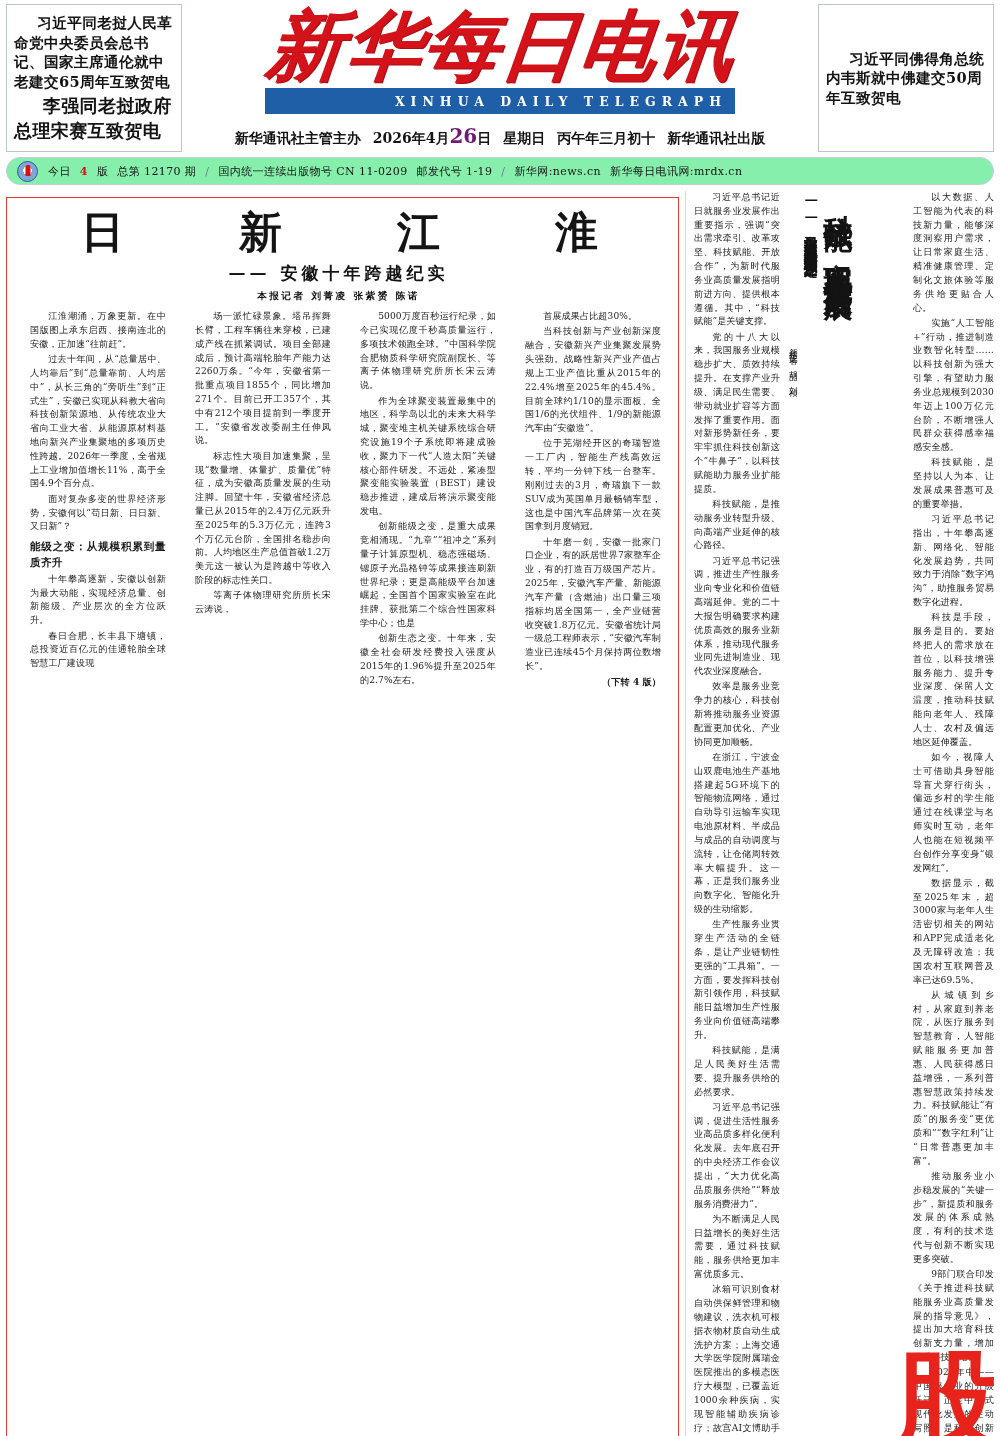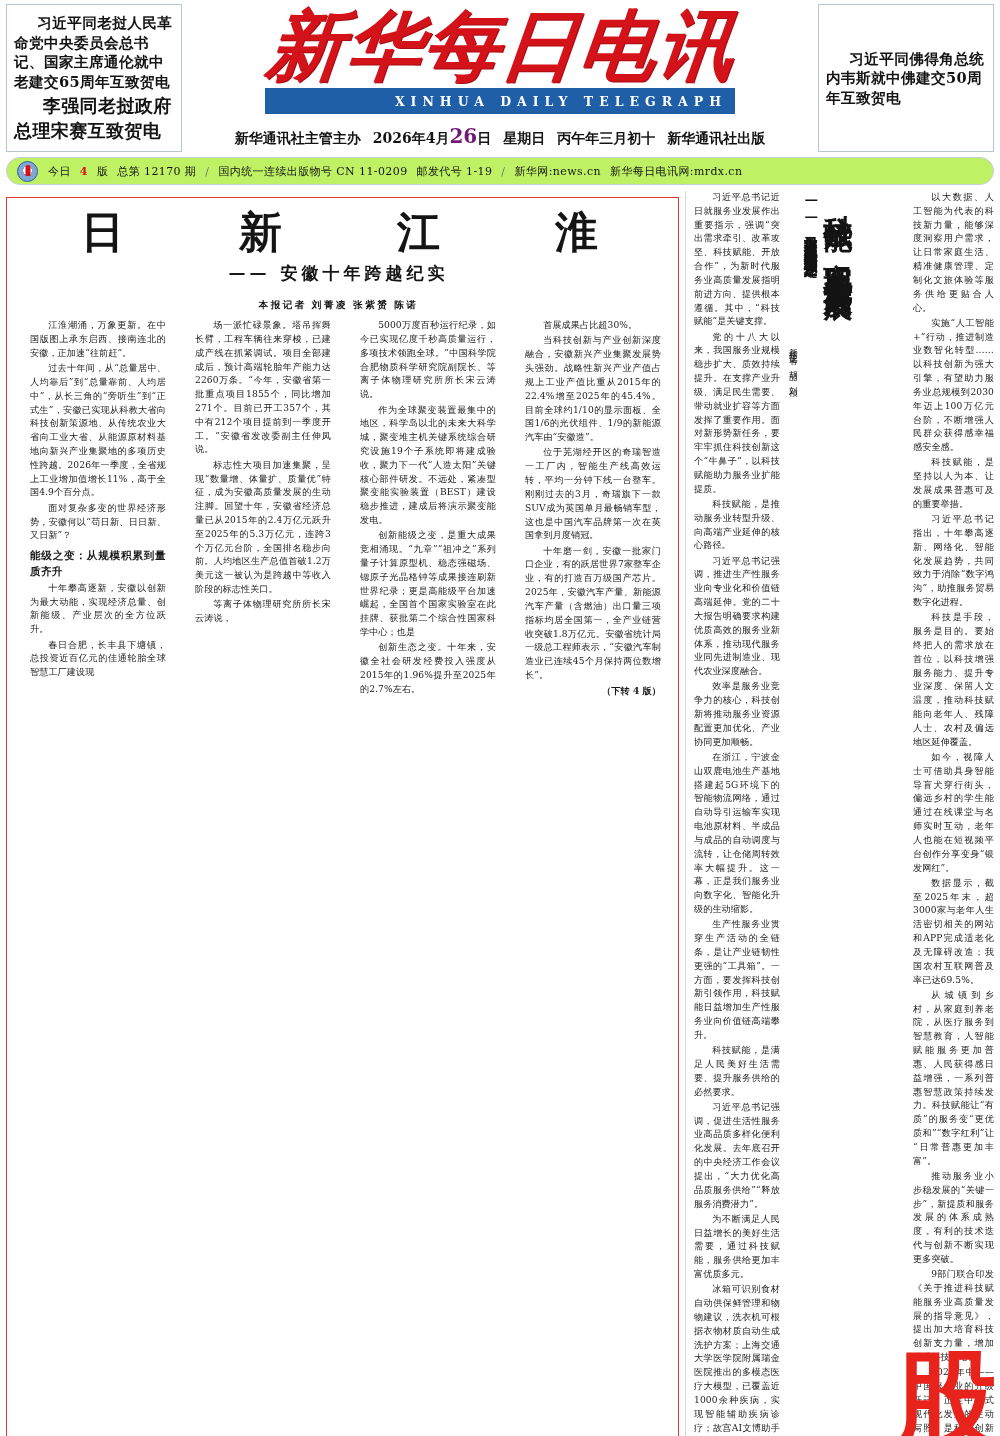--- a/index.html
+++ b/index.html
@@ -37,21 +37,21 @@
     box-sizing:border-box;padding-right:8px;
   }
   .mh-blue span{color:#ffffff;font-size:12.5px;letter-spacing:6px;font-weight:bold;}
   .mh-meta{
     display:flex;align-items:baseline;gap:12px;justify-content:center;
     font-size:14px;font-weight:bold;margin-top:6px;white-space:nowrap;
   }
   .mh-meta .daynum{color:#701a75;font-size:20px;font-weight:bold;}
 
   .infobar{
-    height:28px;border:1px solid #c3cedb;border-radius:14px;background:#bef264;
+    height:28px;border:1px solid #c3cedb;border-radius:14px;background:#86efac;
     display:flex;align-items:center;margin-top:5px;box-sizing:border-box;padding:0 10px;
   }
   .emblem{
     width:19px;height:19px;border-radius:50%;flex:0 0 auto;
     background:radial-gradient(circle at 50% 45%, #ffffff 0 30%, #7fa7d4 31% 100%);
     border:1.4px solid #2a59a0;position:relative;margin-right:10px;
   }
   .emblem:after{
     content:"";position:absolute;left:50%;top:3px;transform:translateX(-50%);
     width:5px;height:11px;background:#d4121a;border-radius:2px 2px 0 0;
@@ -68,21 +68,21 @@
 
   
   .redbox{border:1.6px solid #e23a33;margin-top:6px;box-sizing:border-box;padding:8px 9px 6px 9px;display:flex;}
   .rb-left{flex:1 1 auto;padding-right:8px;}
   .rb-title{
     text-align:center;font-size:43px;font-weight:bold;letter-spacing:50px;
     line-height:1.05;padding-left:52px;margin:4px 0 0 0;
     font-family:"DejaVu Serif","Liberation Serif",serif;
   }
   .rb-subtitle{text-align:center;font-size:17px;font-weight:bold;letter-spacing:4px;margin-top:7px;}
-  .rb-byline{text-align:center;font-size:9.6px;letter-spacing:2.5px;margin:14px 0 7px 0;font-weight:bold;font-family:Liberation Serif, serif;}
+  .rb-byline{text-align:center;font-size:9.6px;letter-spacing:2.5px;margin:5px 0 7px 0;font-weight:bold;}
   .rb-cols{display:flex;gap:29px;margin-left:14px;}
   .rb-cols > div{flex:1;}
   .vert-main{
     writing-mode:vertical-rl;text-orientation:upright;
     font-size:29px;font-weight:bold;line-height:1.18;letter-spacing:3px;
     height:520px;
   }
   .vert-sub{
     writing-mode:vertical-rl;text-orientation:upright;
     font-size:13.5px;font-weight:bold;line-height:1.3;letter-spacing:1px;height:470px;

